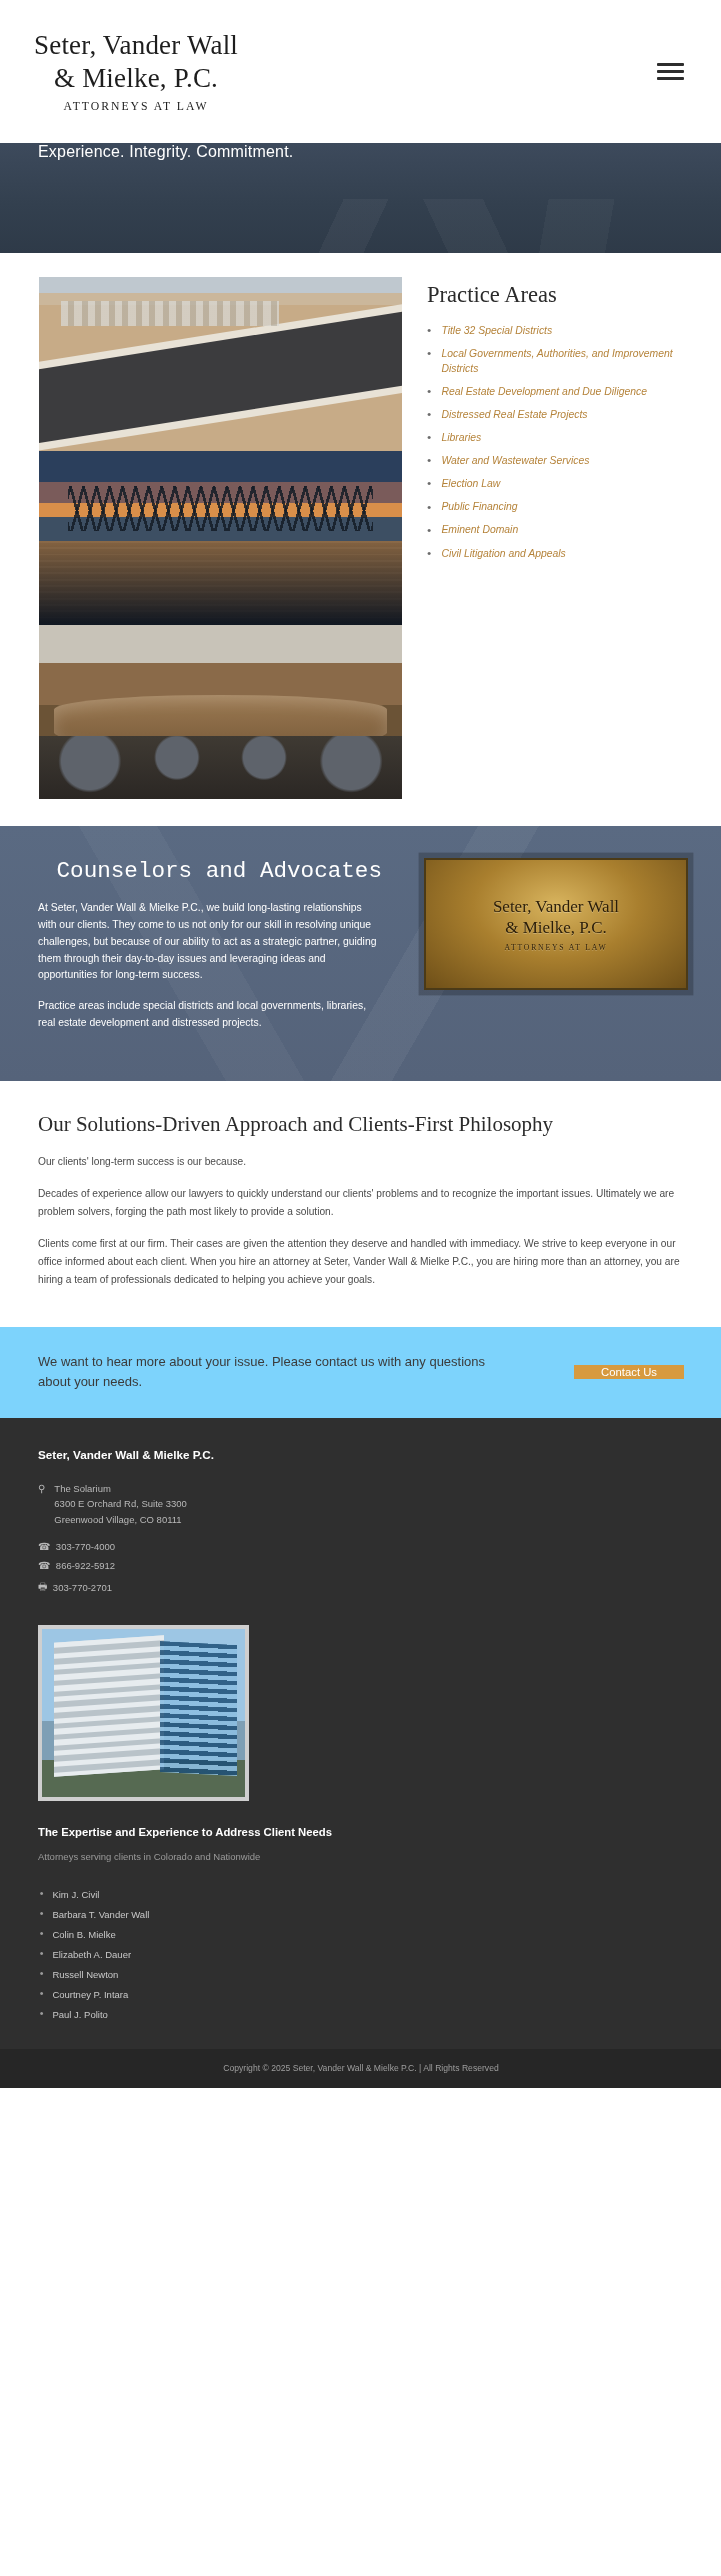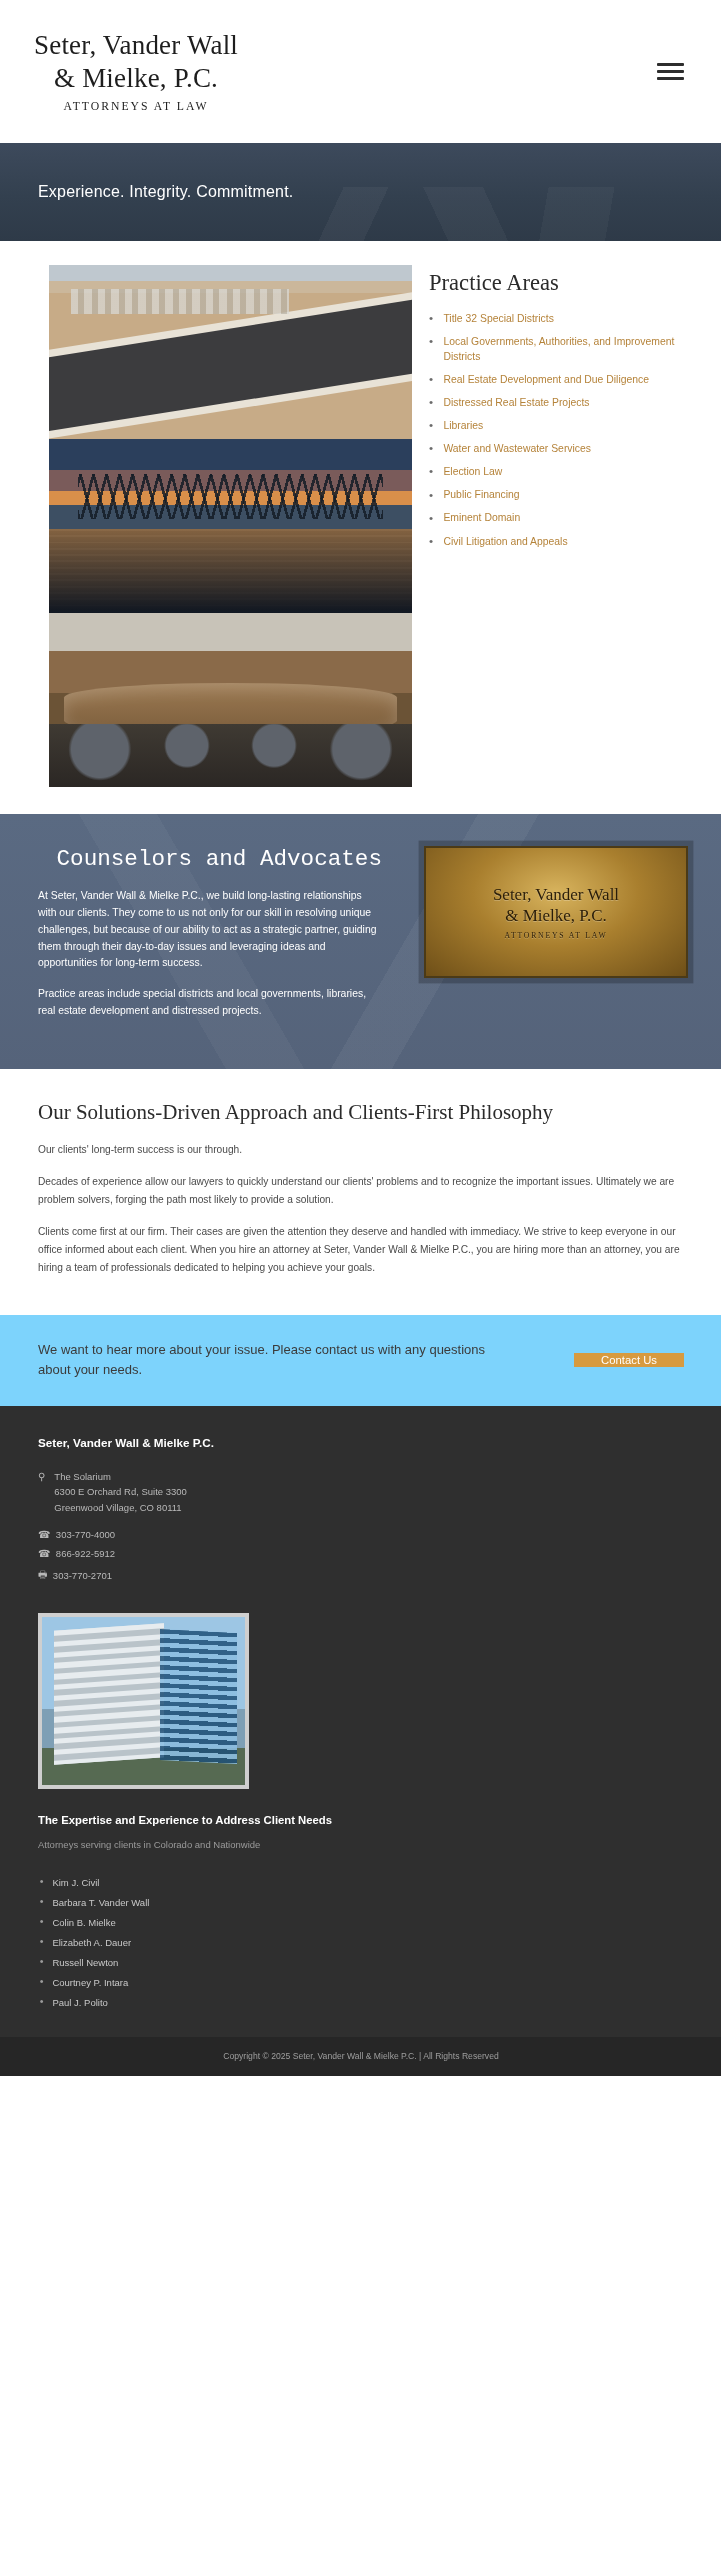--- a/index.html
+++ b/index.html
@@ -38,26 +38,26 @@
     width: 31px; height: 25px;
     display: flex; flex-direction: column; justify-content: center; gap: 4.5px;
     cursor: pointer;
   }
   .hamburger span {
     display: block; height: 2.7px; width: 27px; background: #2d2d2d; border-radius: 0.9px;
   }
 
   
   .hero {
-    height: 98px;
+    height: 110px;
     background: linear-gradient(180deg, #3d4a5c 0%, #33404f 55%, #2e3a48 100%);
     position: relative;
     overflow: hidden;
     display: flex;
-    align-items: center;
+    align-items: flex-start;
   }
   .hero::after{
     content:"";
     position:absolute; left:0; right:0; bottom:0; height:54px;
     background:
       linear-gradient(115deg, transparent 0 46%, rgba(255,255,255,.045) 46% 52%, transparent 52%),
       linear-gradient(65deg, transparent 0 60%, rgba(255,255,255,.04) 60% 68%, transparent 68%),
       linear-gradient(100deg, transparent 0 75%, rgba(255,255,255,.035) 75% 84%, transparent 84%);
   }
   .hero-text {
@@ -65,22 +65,22 @@
     z-index: 2;
     color: #ffffff;
     font-size: 16px;
     padding-left: 38px;
     letter-spacing: 0.2px;
   }
 
   
   .main-cols {
     display: flex;
-    padding: 24px 34px 27px 49px;
-    gap: 17px;
+    padding: 24px 34px 27px 39px;
+    gap: 25px;
     background: #fff;
   }
   .col-images { width: 363px; flex: none; }
   .photo { width: 363px; display: block; }
   .photo-road { height: 174px; }
   .photo-water { height: 174px; }
   .photo-board { height: 174px; }
 
   
   .photo-road {
@@ -147,21 +147,21 @@
   }
 
   .col-practice { padding-top: 5.4px; }
   .practice-title {
     font-family: "Liberation Serif", serif;
     font-size: 22.6px;
     color: #2b2b2b;
     font-weight: normal;
     margin-bottom: 14.4px;
   }
-  .practice-list { list-style: none; }
+  .practice-list { list-style: none; font-style: italic; }
   .practice-list li {
     position: relative;
     padding-left: 14.4px;
     margin-bottom: 8px;
     font-size: 10.4px;
     line-height: 1.45;
   }
   .practice-list li::before {
     content: "•";
     position: absolute; left: 0; top: -0.9px;
@@ -409,21 +409,21 @@
     <div class="plaque-inner">
       <div class="plaque-l1">Seter, Vander Wall</div>
       <div class="plaque-l2">&amp; Mielke, P.C.</div>
       <div class="plaque-l3">ATTORNEYS AT LAW</div>
     </div>
   </div>
 </div>
 
 <div class="solutions">
   <h2>Our Solutions-Driven Approach and Clients-First Philosophy</h2>
-  <p>Our clients' long-term success is our through.</p>
+  <p>Our clients' long-term success is our because.</p>
   <p>Decades of experience allow our lawyers to quickly understand our clients' problems and to recognize the important issues. Ultimately we are problem solvers, forging the path most likely to provide a solution.</p>
   <p>Clients come first at our firm. Their cases are given the attention they deserve and handled with immediacy. We strive to keep everyone in our office informed about each client. When you hire an attorney at Seter, Vander Wall &amp; Mielke P.C., you are hiring more than an attorney, you are hiring a team of professionals dedicated to helping you achieve your goals.</p>
 </div>
 
 <div class="cta">
   <div class="cta-text">We want to hear more about your issue. Please contact us with any questions about your needs.</div>
   <button class="cta-btn">Contact Us</button>
 </div>
 
 <div class="footer">

